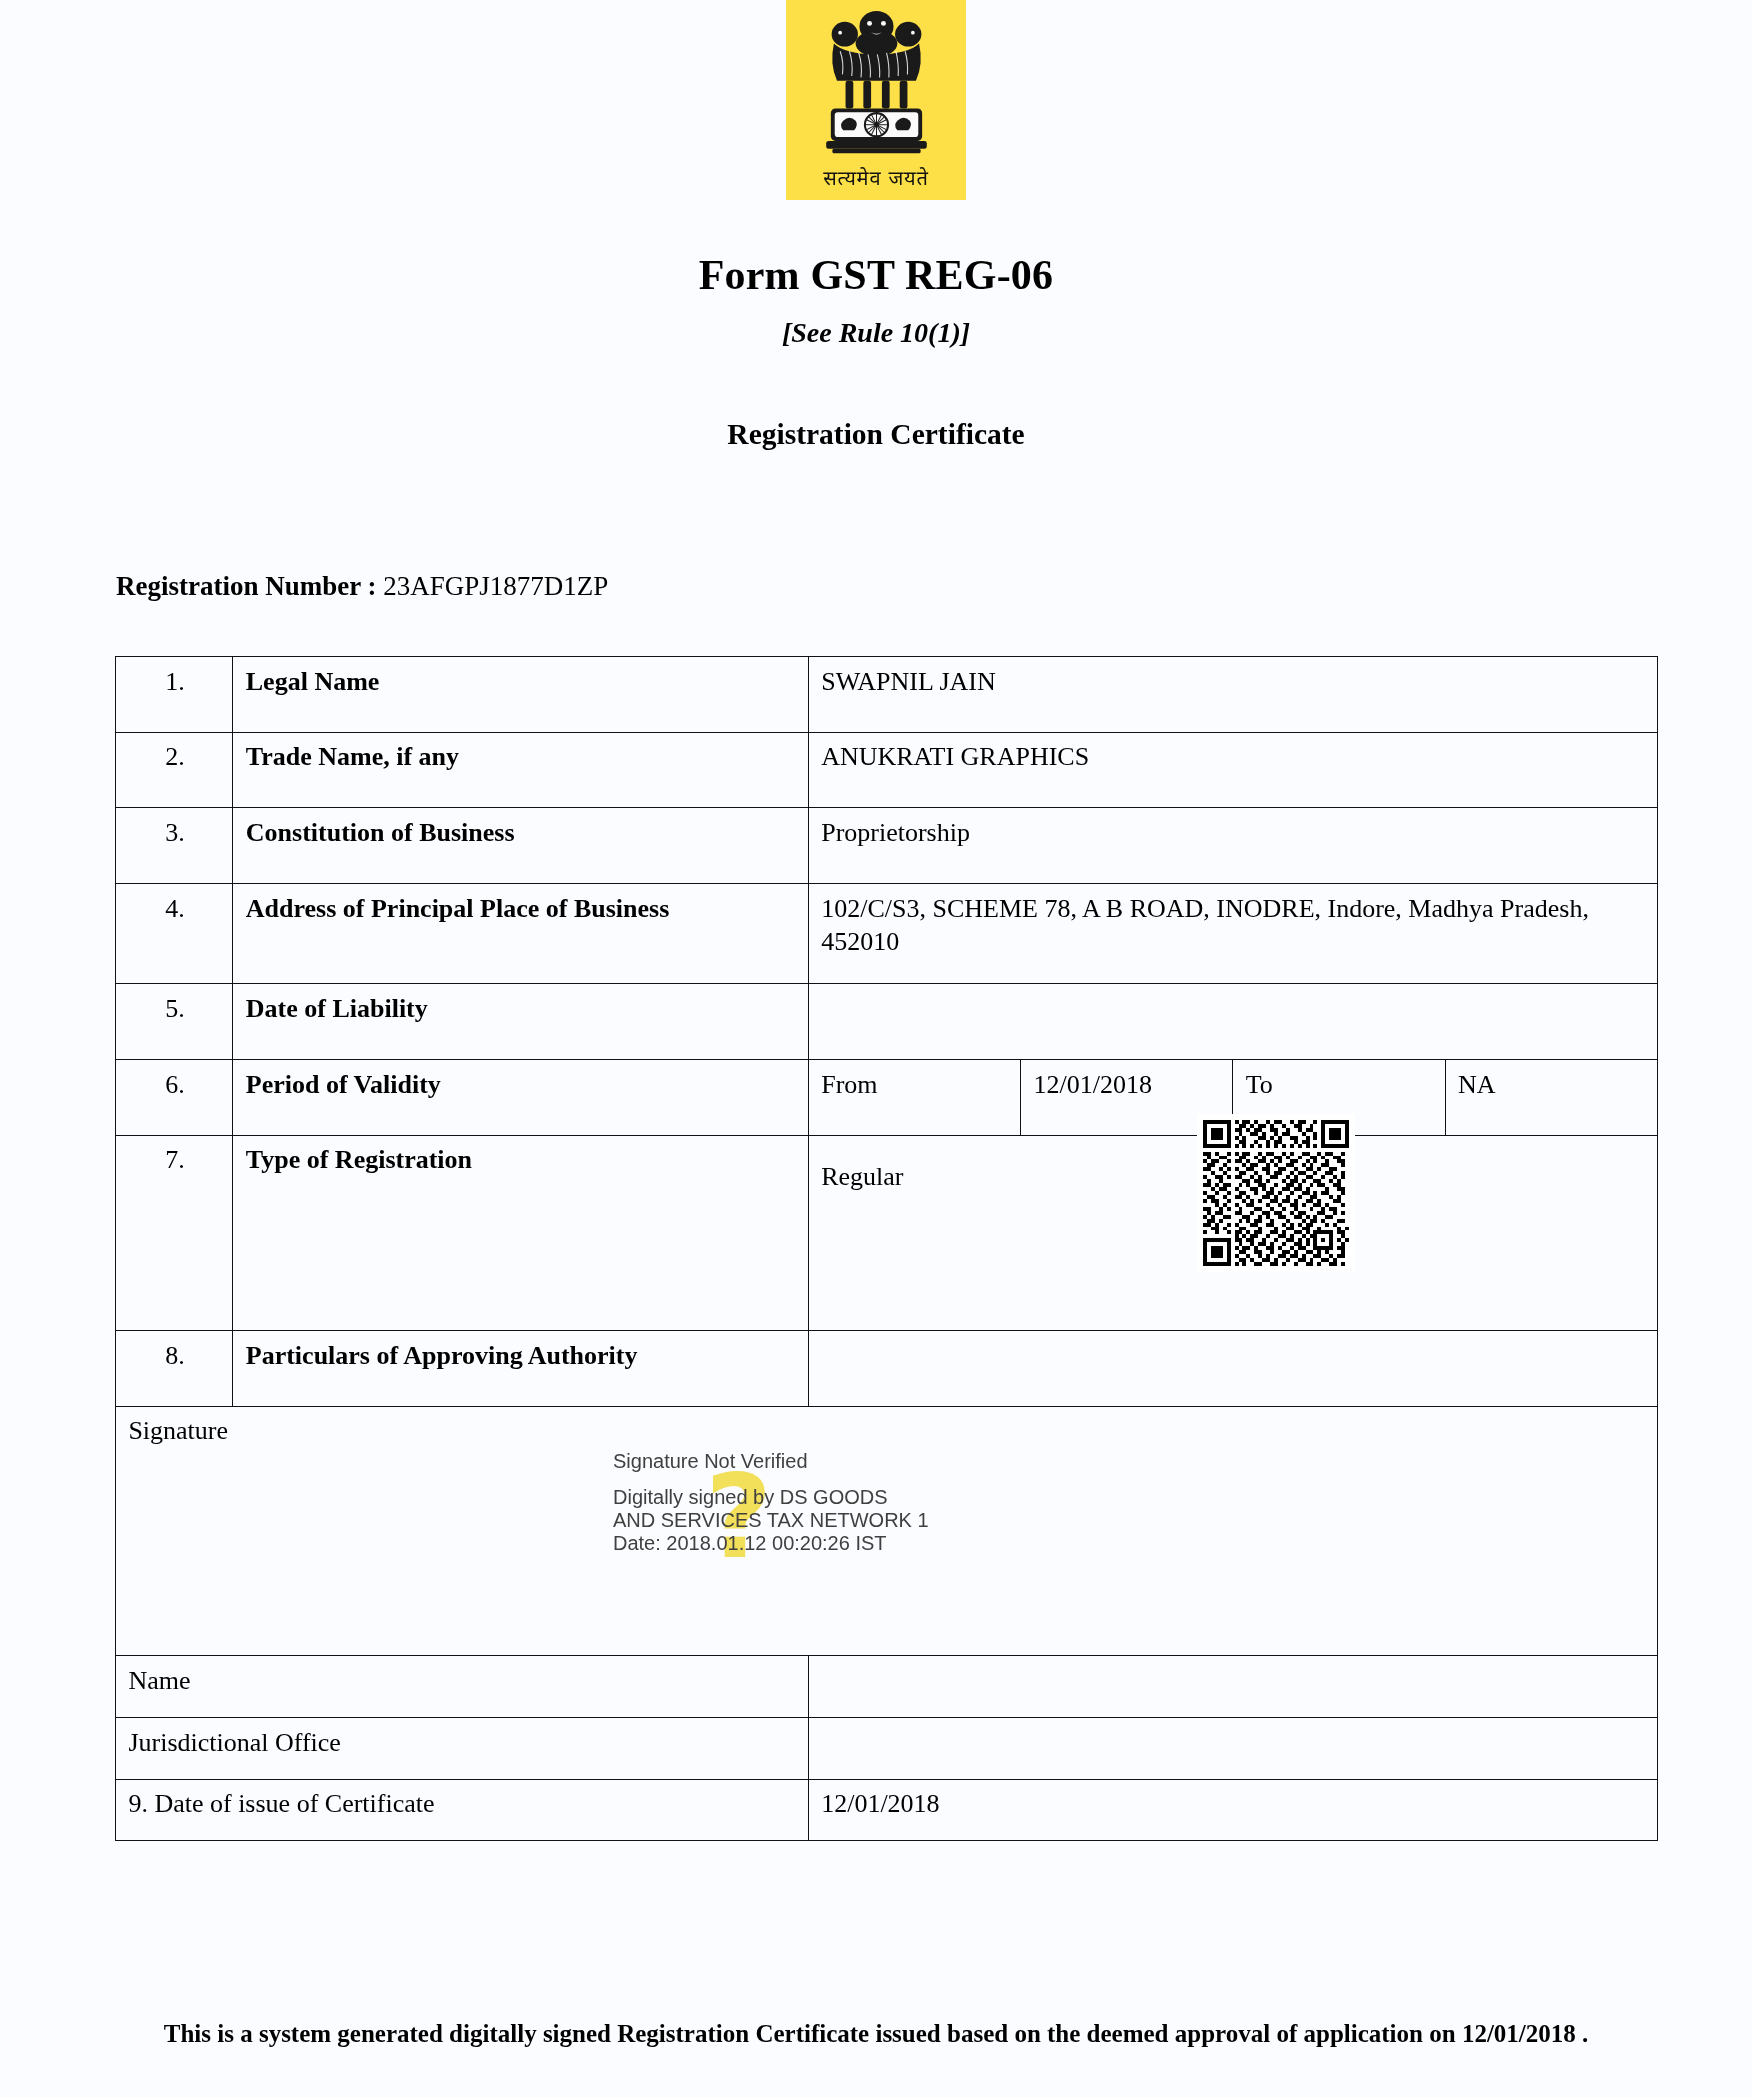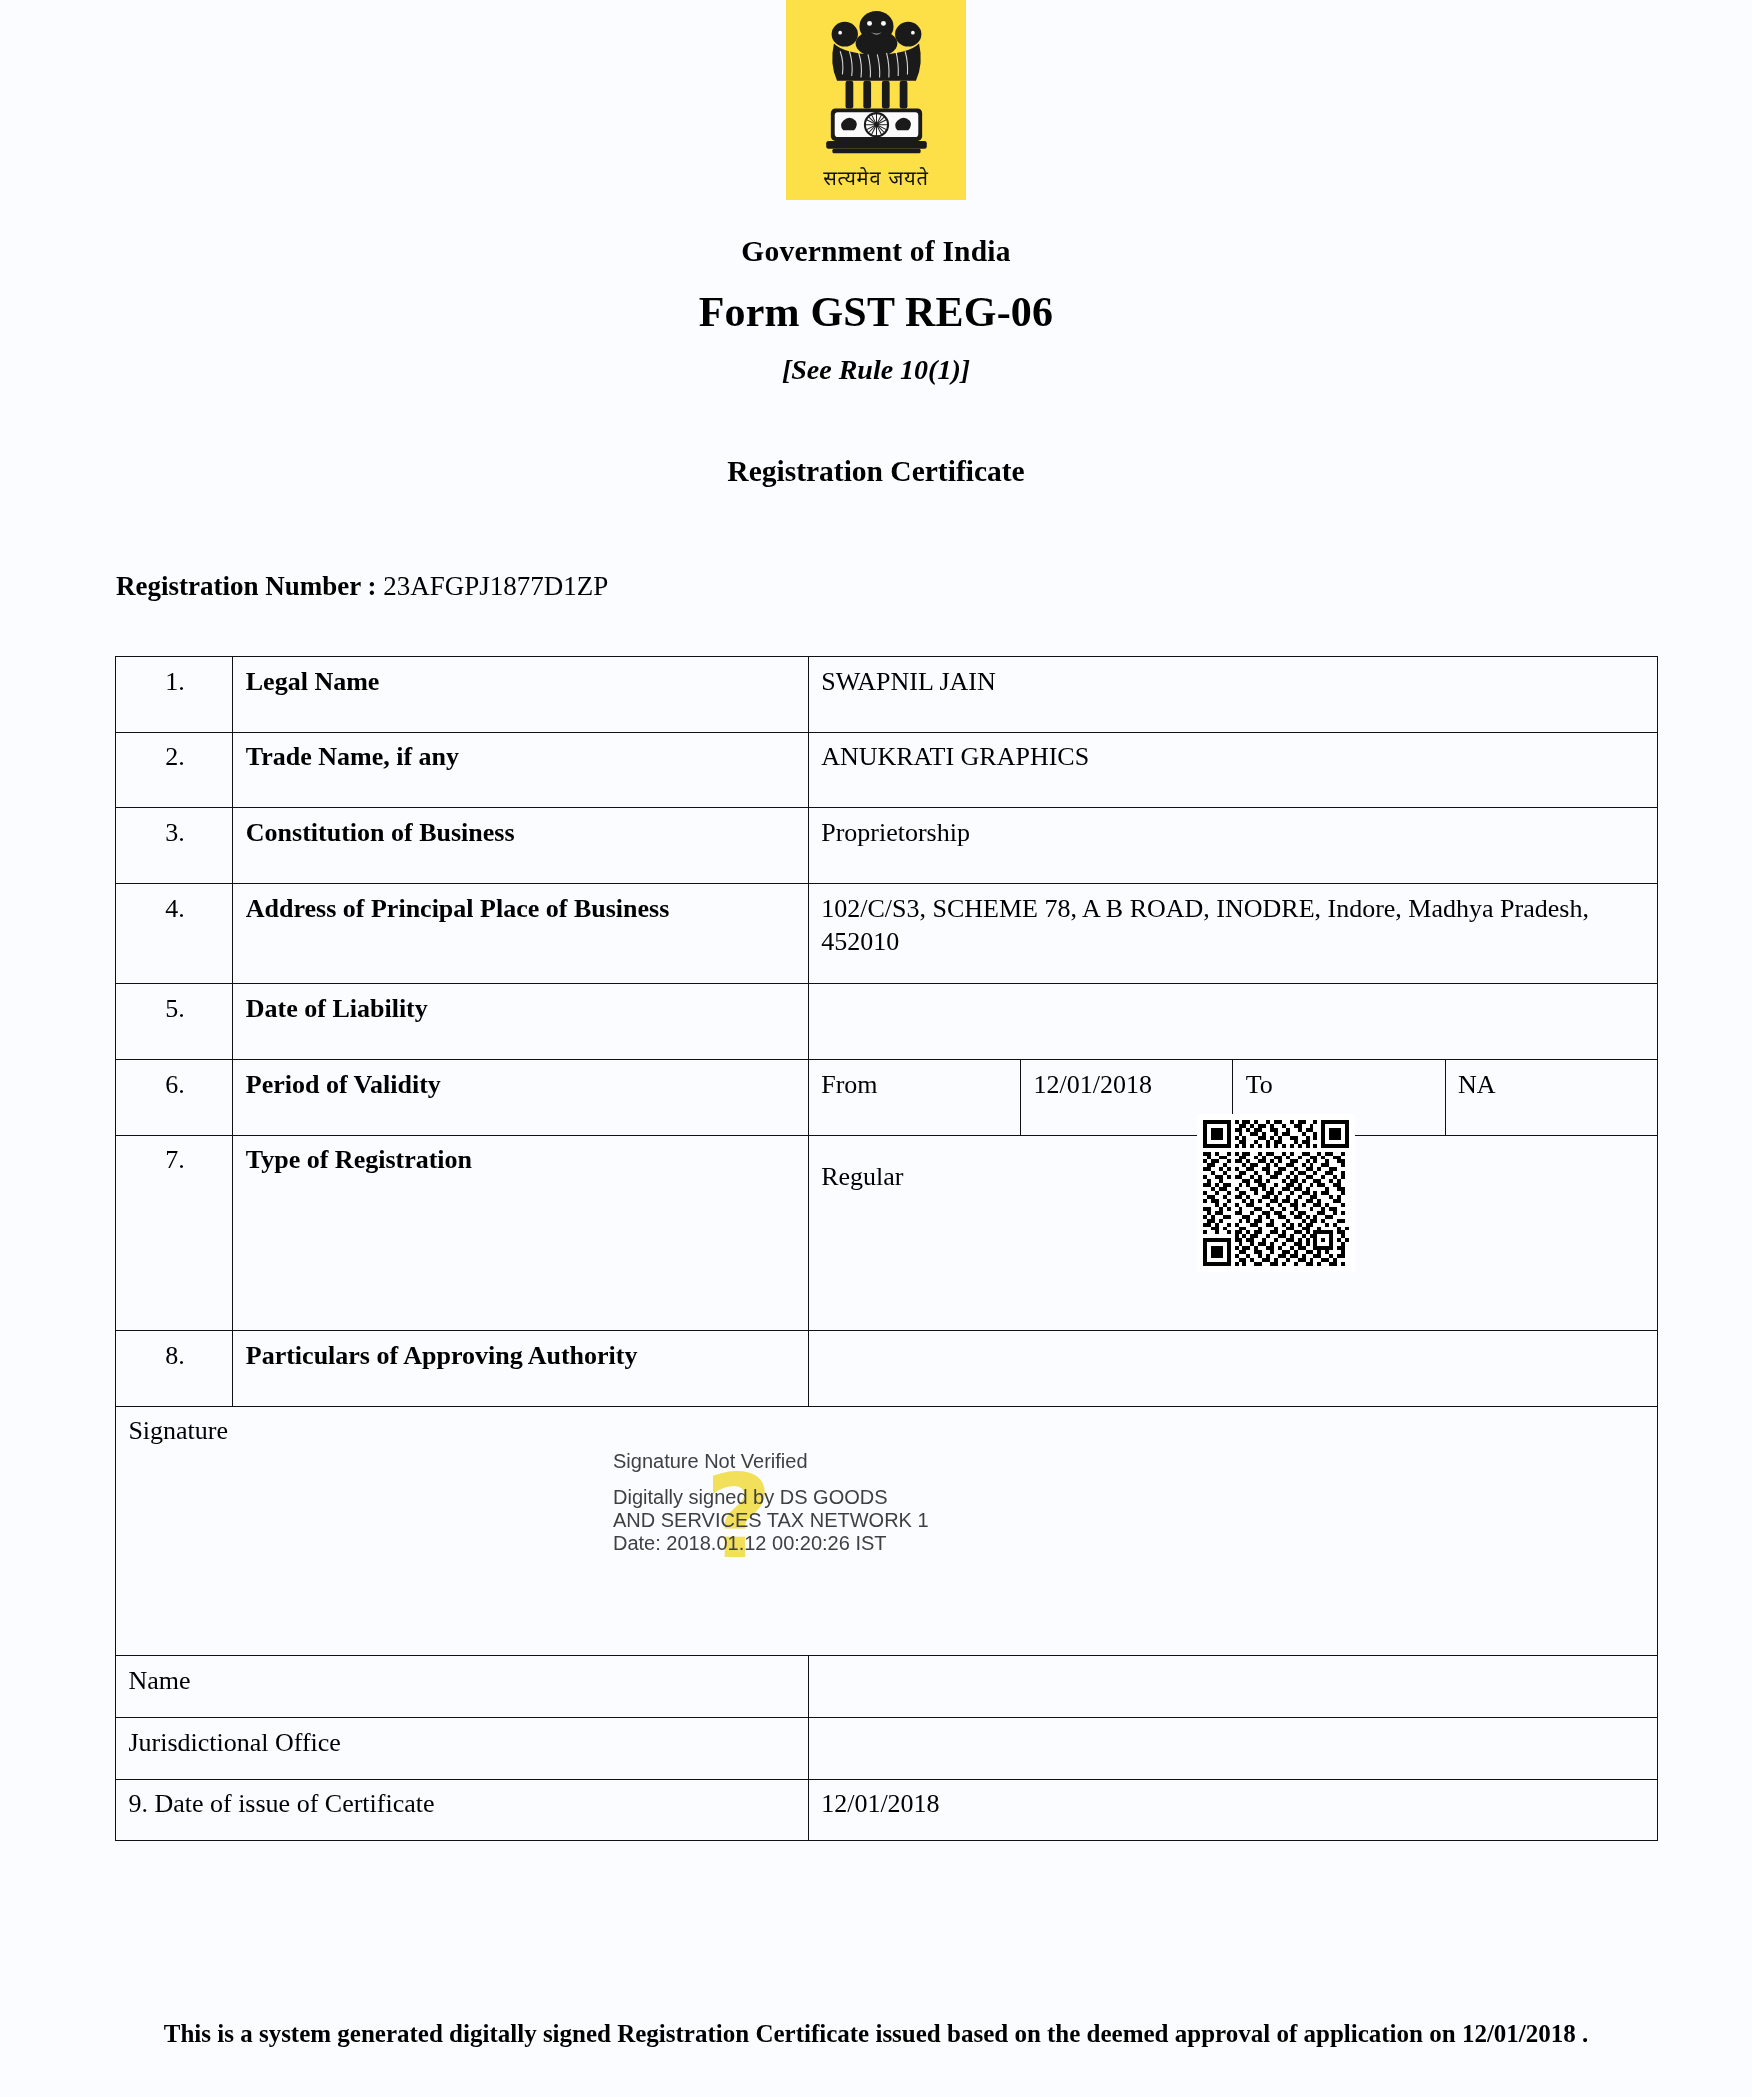--- a/index.html
+++ b/index.html
@@ -281,21 +281,20 @@
 
           <rect x="30" y="178" width="130" height="10" rx="3"></rect>
           <rect x="38" y="188" width="114" height="6" rx="2"></rect>
         </g>
       </svg>
       <div class="emblem-motto">सत्यमेव जयते</div>
     </div>
   </div>
 
   <div class="titles">
-    <div class="title-gov">Government of India</div>
     <div class="title-form">Form GST REG-06</div>
     <div class="title-rule">[See Rule 10(1)]</div>
     <div class="title-cert">Registration Certificate</div>
   </div>
 
   <div class="regno">
     <span class="lbl">Registration Number :</span>
     <span class="val">23AFGPJ1877D1ZP</span>
   </div>
 

